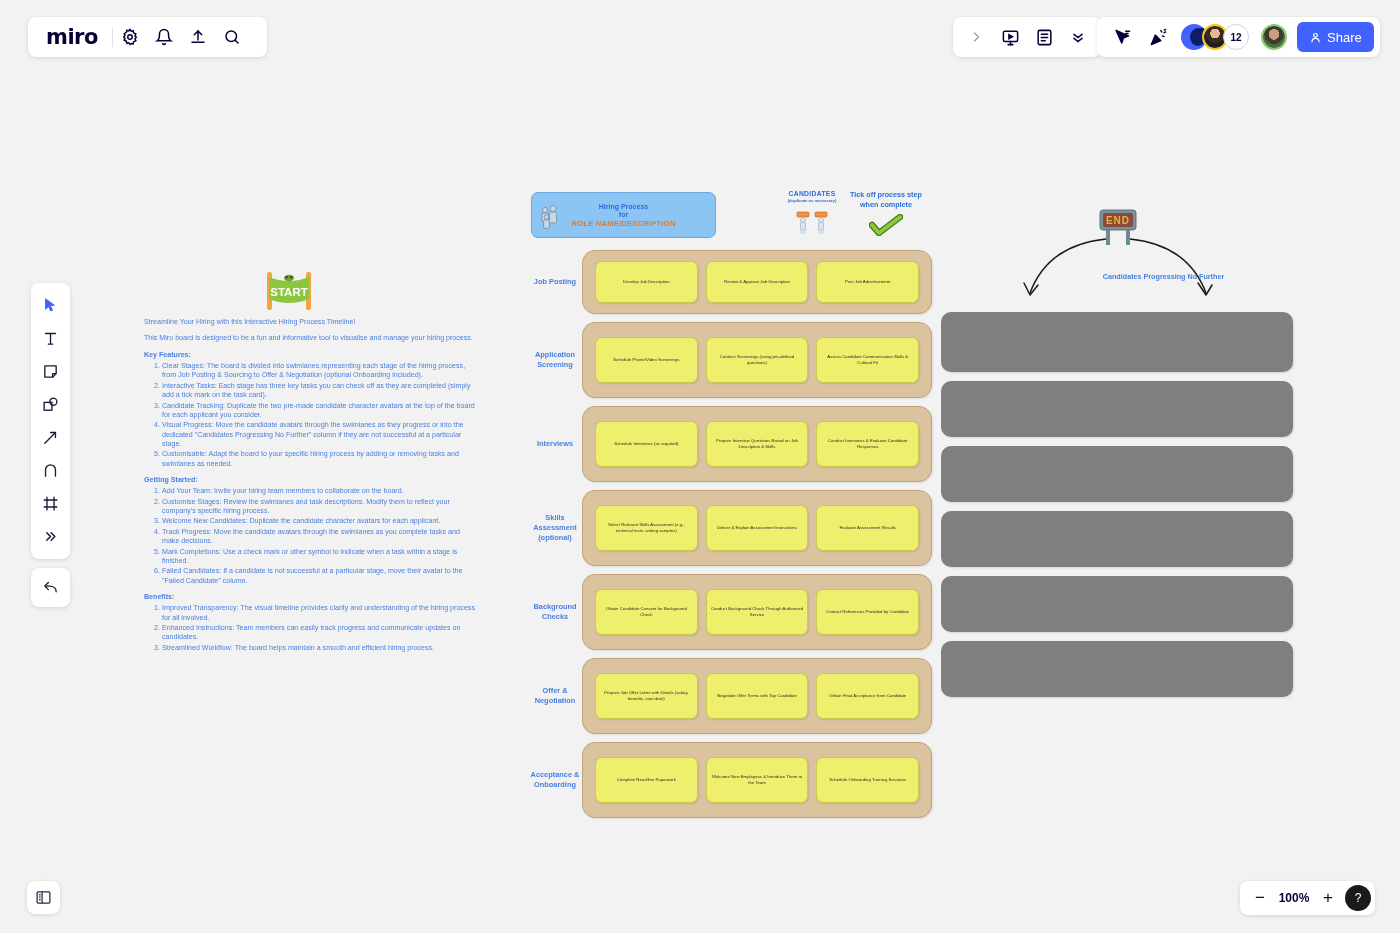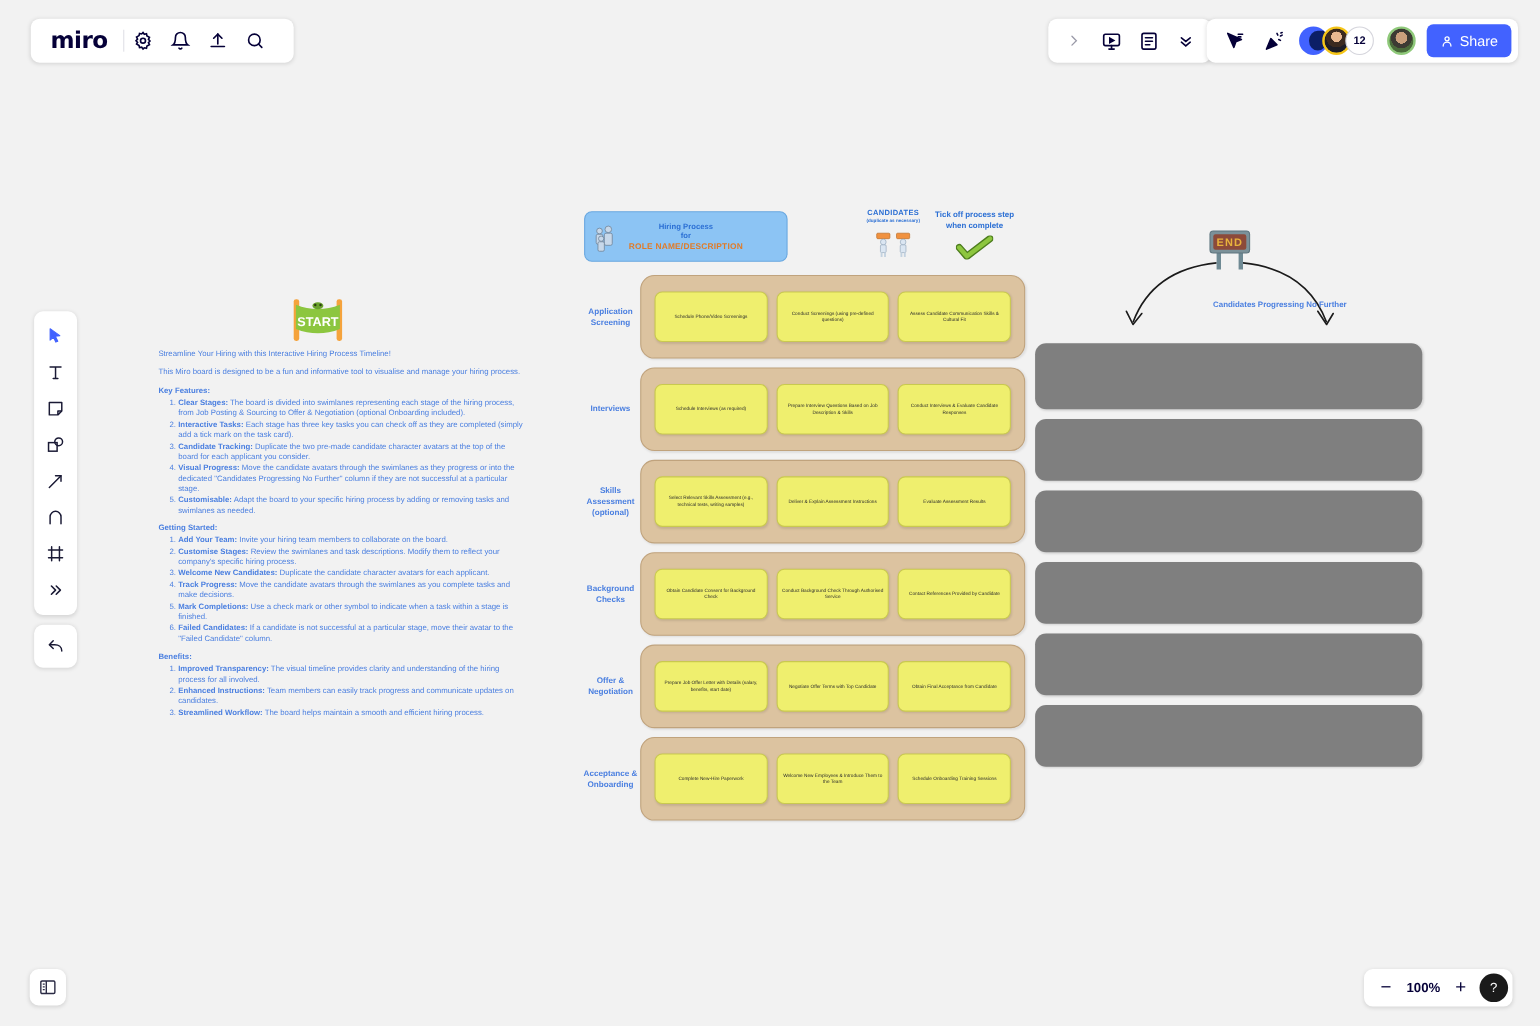--- a/index.html
+++ b/index.html
@@ -136,21 +136,21 @@
 
   
   #start-sign { position: absolute; left: 261px; top: 266px; width: 56px; height: 48px; }
 
   
   #desc-block {
     position: absolute; left: 144px; top: 318px; width: 332px;
     color: #4a7fe0; font-size: 7.1px; line-height: 1.32;
     font-family: "Liberation Sans", sans-serif;
   }
-  #desc-block .hl { font-weight: bold; }
+  #desc-block .hl { font-weight: normal; }
   #desc-block p { margin-bottom: 7px; }
   #desc-block ol { margin: 0 0 7px 18px; }
   #desc-block li { margin-bottom: 1px; }
   #desc-block .sect { font-weight: bold; margin-bottom: 2px; }
   #desc-block .closing { font-weight: bold; margin-top: 8px; }
 
   
   #hp-box {
     position: absolute; left: 531px; top: 192px; width: 185px; height: 46px;
     background: #8cc4f4; border: 1px solid #6aa8e0; border-radius: 7px;
@@ -463,20 +463,28 @@
       <rect x="108" y="24" width="4" height="16" fill="#6f8a94"></rect>
       <rect x="82" y="5" width="36" height="20" rx="3" fill="#7b9199" stroke="#5e757e" stroke-width="1"></rect>
       <rect x="85" y="8" width="30" height="14" rx="2" fill="#8c4a3a"></rect>
       <text x="100" y="19" font-family="Liberation Sans, sans-serif" font-size="10" font-weight="bold" fill="#e8b23c" text-anchor="middle" letter-spacing="1">END</text>
     </svg>
   </div>
   <div id="end-label">Candidates Progressing No Further</div>
 
   <div id="lanes">
 
+    <div class="lane">
+      <div class="lane-label">Job Posting</div>
+      <div class="lane-body">
+        <div class="card">Develop Job Description</div>
+        <div class="card">Review &amp; Approve Job Description</div>
+        <div class="card">Post Job Advertisement</div>
+      </div>
+    </div>
 
 
     <div class="lane lane-tall">
       <div class="lane-label">Application Screening</div>
       <div class="lane-body">
         <div class="card">Schedule Phone/Video Screenings</div>
         <div class="card">Conduct Screenings (using pre-defined questions)</div>
         <div class="card">Assess Candidate Communication Skills &amp; Cultural Fit</div>
       </div>
     </div>

